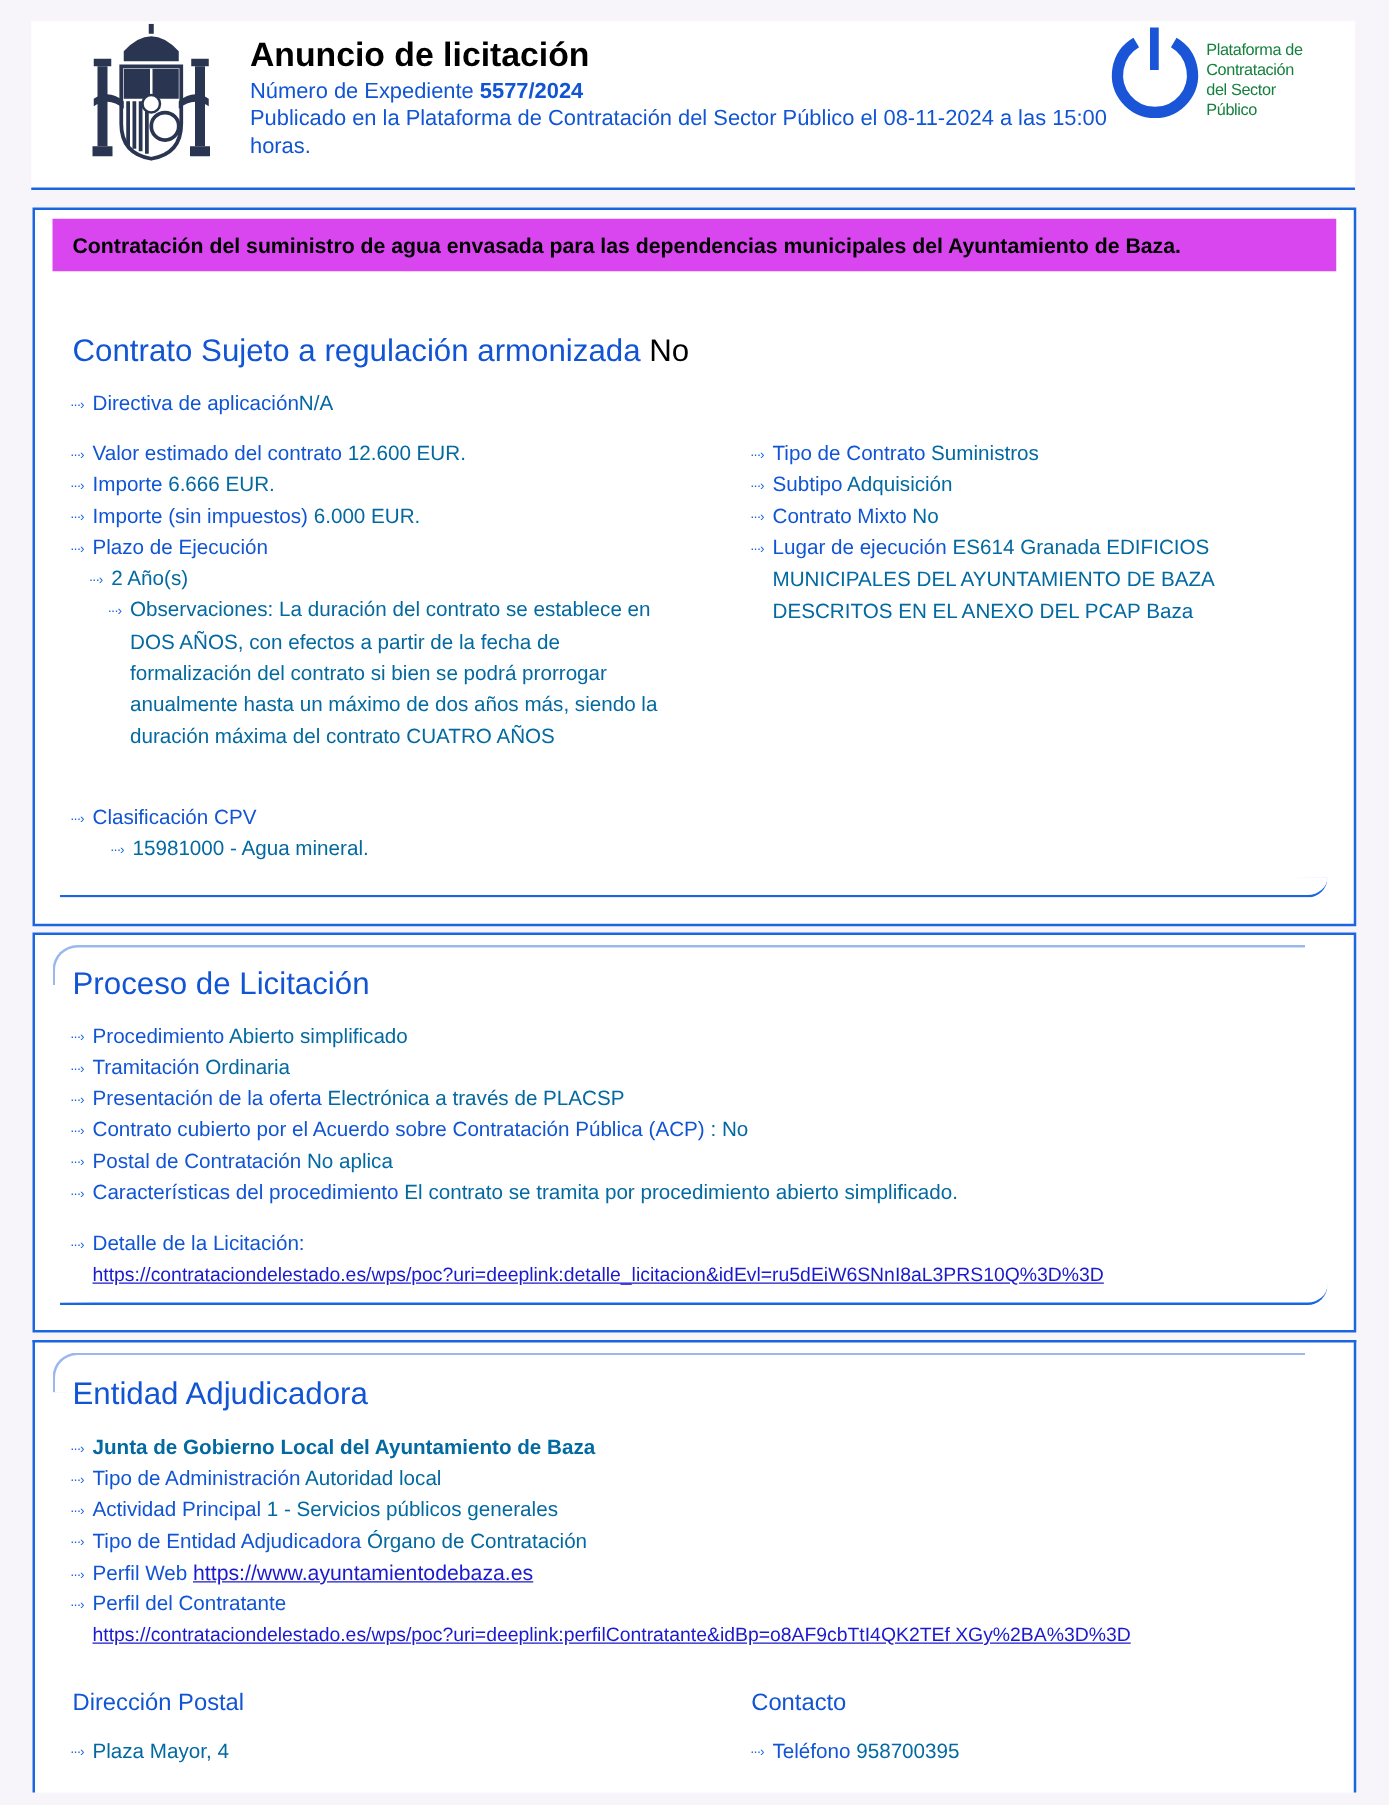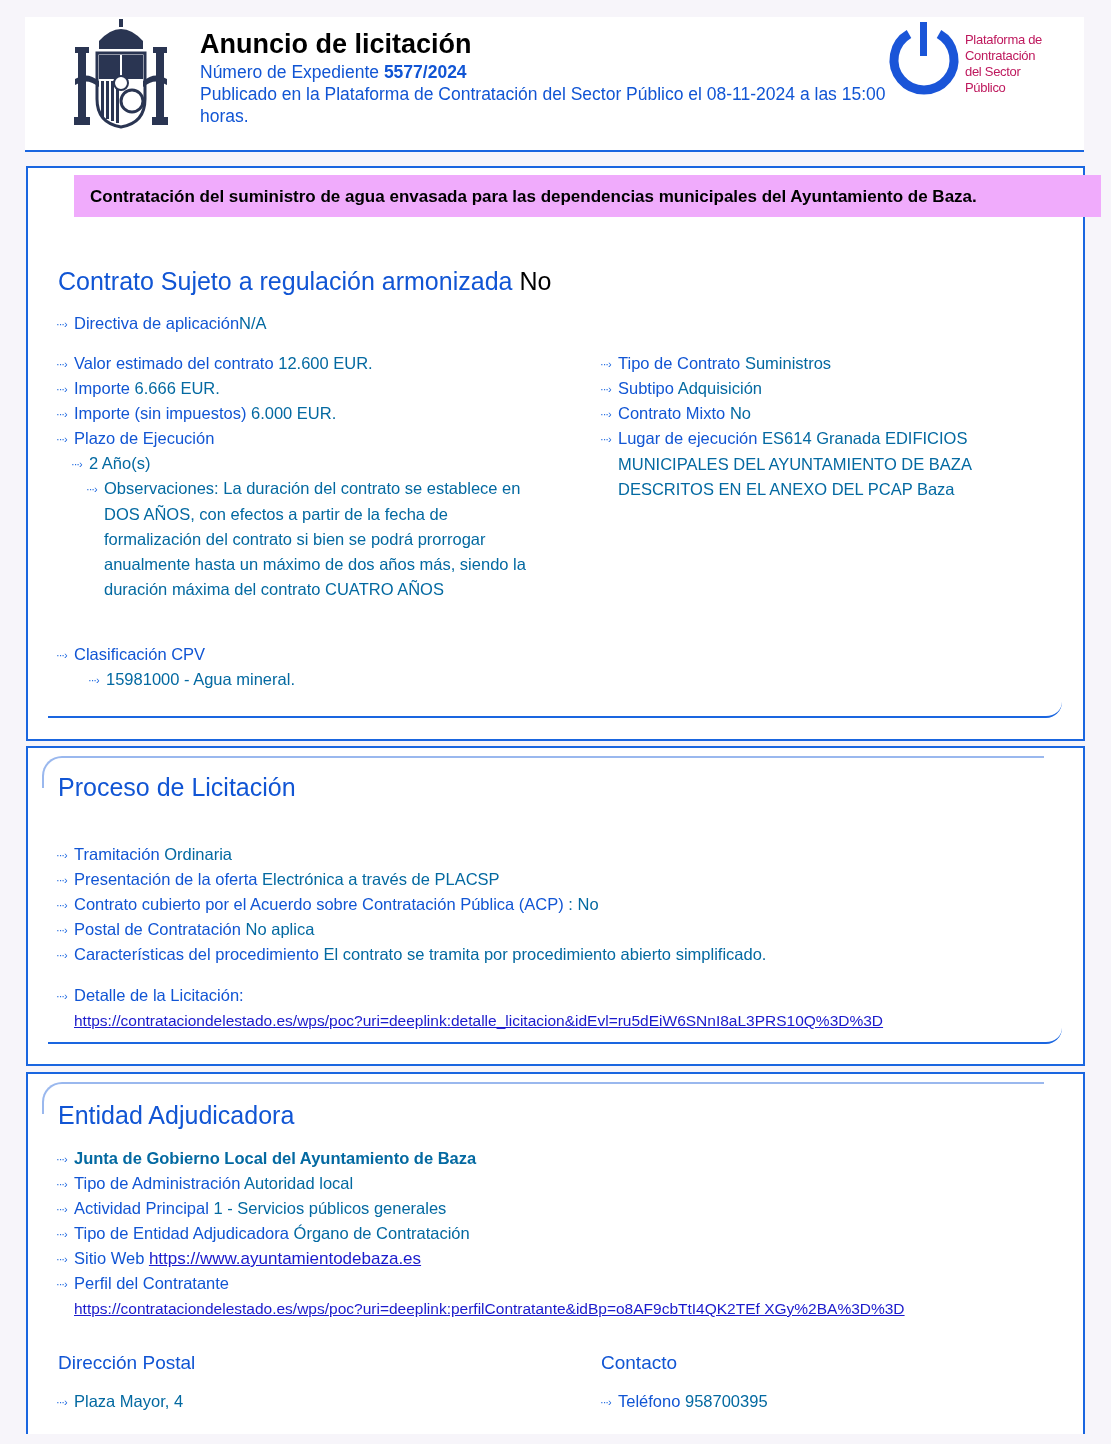--- a/index.html
+++ b/index.html
@@ -16,34 +16,34 @@
     border-bottom: 2px solid #1a66e0;
   }
   .crest { position: absolute; left: 44px; top: 2px; width: 104px; height: 112px; }
   .title-block { position: absolute; left: 175px; top: 10px; }
   .doc-title { font-size: 27px; font-weight: bold; margin: 0; line-height: 34px; }
   .sub { color: #1155d4; font-size: 17.5px; line-height: 22px; }
   .sub b { font-weight: bold; }
   .pub-line { width: 690px; }
   .placsp-logo { position: absolute; left: 862px; top: 3px; width: 175px; height: 80px; }
   .placsp-icon { position: absolute; left: 0; top: 0; width: 74px; height: 80px; }
-  .placsp-text { position: absolute; left: 78px; top: 12px; font-size: 13px; line-height: 16px; color: #be185d; letter-spacing: -0.3px; }
+  .placsp-text { position: absolute; left: 78px; top: 12px; font-size: 13px; line-height: 16px; color: #15803d; letter-spacing: -0.3px; }
 
   .panel {
     position: absolute; left: 26px; width: 1055px;
     background: #fff; border: 2px solid #1a66e0;
   }
   .p1 { top: 166px; height: 571px; }
   .p2 { top: 746px; height: 316px; }
   .p3 { top: 1072px; height: 360px; border-bottom: none; }
 
   .banner {
     position: absolute; left: 14px; top: 7px; width: 995px;
-    background: #f0abfc; padding: 10px 16px 9px 16px;
-    font-weight: bold; font-size: 17px; line-height: 23px; text-align: justify; margin-left: 32px;
+    background: #d946ef; padding: 10px 16px 9px 16px;
+    font-weight: bold; font-size: 17px; line-height: 23px; text-align: justify;
   }
   .h2 { position: absolute; font-size: 25px; color: #1155d4; line-height: 30px; white-space: nowrap; }
   .h2 .val { color: #000; }
   .h3 { position: absolute; font-size: 19px; color: #1155d4; line-height: 24px; }
   .row { position: absolute; font-size: 16.5px; line-height: 25px; white-space: nowrap; }
   .row.wrap { white-space: normal; }
   .arrow { display: inline-block; width: 18px; color: #1a66e0; font-size: 11px; letter-spacing: -1px; vertical-align: 1px; }
   .lbl { color: #1155d4; }
   .val { color: #0369a1; }
   .bold { font-weight: bold; }
@@ -150,20 +150,23 @@
   </div>
   <div class="row" style="left:60px; top:499px;">
     <span class="arrow">···›</span><span class="val">15981000 - Agua mineral.</span>
   </div>
   <div class="deco-bottom" style="left:20px; top:534px; width:1014px;"></div>
 </div>
 
 <div class="panel p2">
   <div class="deco-top" style="left:14px; top:8px; width:1000px;"></div>
   <div class="h2" style="left:30px; top:24px;">Proceso de Licitación</div>
+  <div class="row" style="left:28px; top:69px;">
+    <span class="arrow">···›</span><span class="lbl">Procedimiento</span> <span class="val">Abierto simplificado</span>
+  </div>
   <div class="row" style="left:28px; top:94px;">
     <span class="arrow">···›</span><span class="lbl">Tramitación</span> <span class="val">Ordinaria</span>
   </div>
   <div class="row" style="left:28px; top:119px;">
     <span class="arrow">···›</span><span class="lbl">Presentación de la oferta</span> <span class="val">Electrónica a través de PLACSP</span>
   </div>
   <div class="row" style="left:28px; top:144px;">
     <span class="arrow">···›</span><span class="lbl">Contrato cubierto por el Acuerdo sobre Contratación Pública (ACP)</span> <span class="val">: No</span>
   </div>
   <div class="row" style="left:28px; top:169px;">
@@ -190,21 +193,21 @@
   <div class="row" style="left:28px; top:97px;">
     <span class="arrow">···›</span><span class="lbl">Tipo de Administración</span> <span class="val">Autoridad local</span>
   </div>
   <div class="row" style="left:28px; top:122px;">
     <span class="arrow">···›</span><span class="lbl">Actividad Principal</span> <span class="val">1 - Servicios públicos generales</span>
   </div>
   <div class="row" style="left:28px; top:147px;">
     <span class="arrow">···›</span><span class="lbl">Tipo de Entidad Adjudicadora</span> <span class="val">Órgano de Contratación</span>
   </div>
   <div class="row" style="left:28px; top:172px;">
-    <span class="arrow">···›</span><span class="lbl">Sitio Web</span> <a class="link" style="font-size:17px" href="#">https://www.ayuntamientodebaza.es</a>
+    <span class="arrow">···›</span><span class="lbl">Perfil Web</span> <a class="link" style="font-size:17px" href="#">https://www.ayuntamientodebaza.es</a>
   </div>
   <div class="row" style="left:28px; top:197px;">
     <span class="arrow">···›</span><span class="lbl">Perfil del Contratante</span>
   </div>
   <div class="row" style="left:46px; top:222px;">
     <a class="link" href="#">https://contrataciondelestado.es/wps/poc?uri=deeplink:perfilContratante&amp;idBp=o8AF9cbTtI4QK2TEf XGy%2BA%3D%3D</a>
   </div>
 
   <div class="h3" style="left:30px; top:277px;">Dirección Postal</div>
   <div class="row" style="left:28px; top:315px;">

